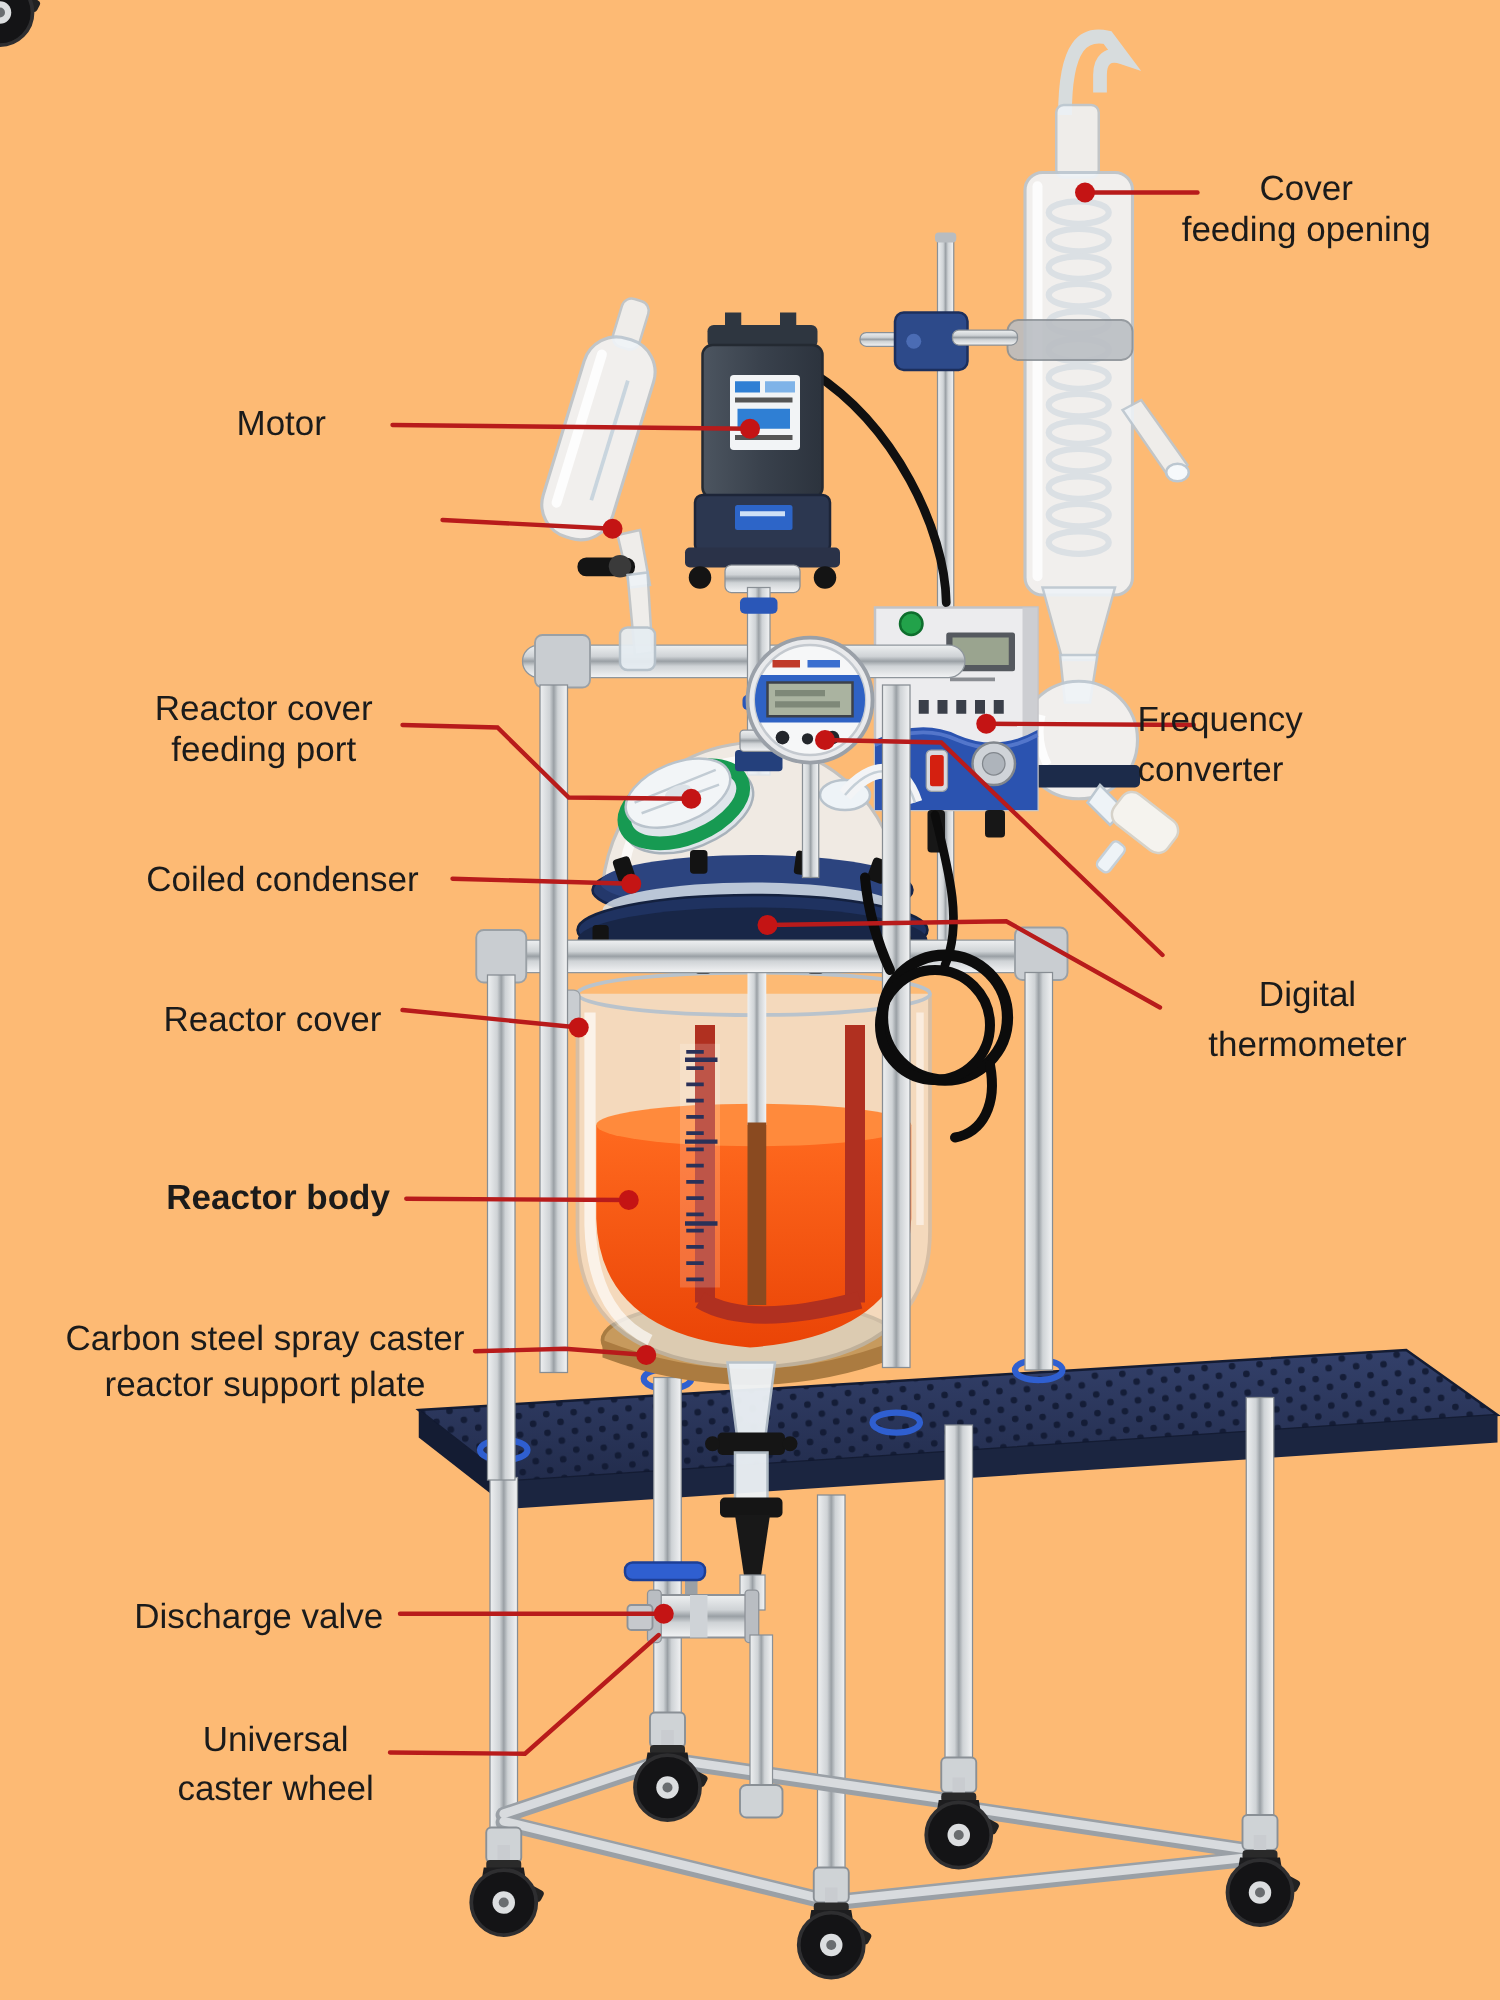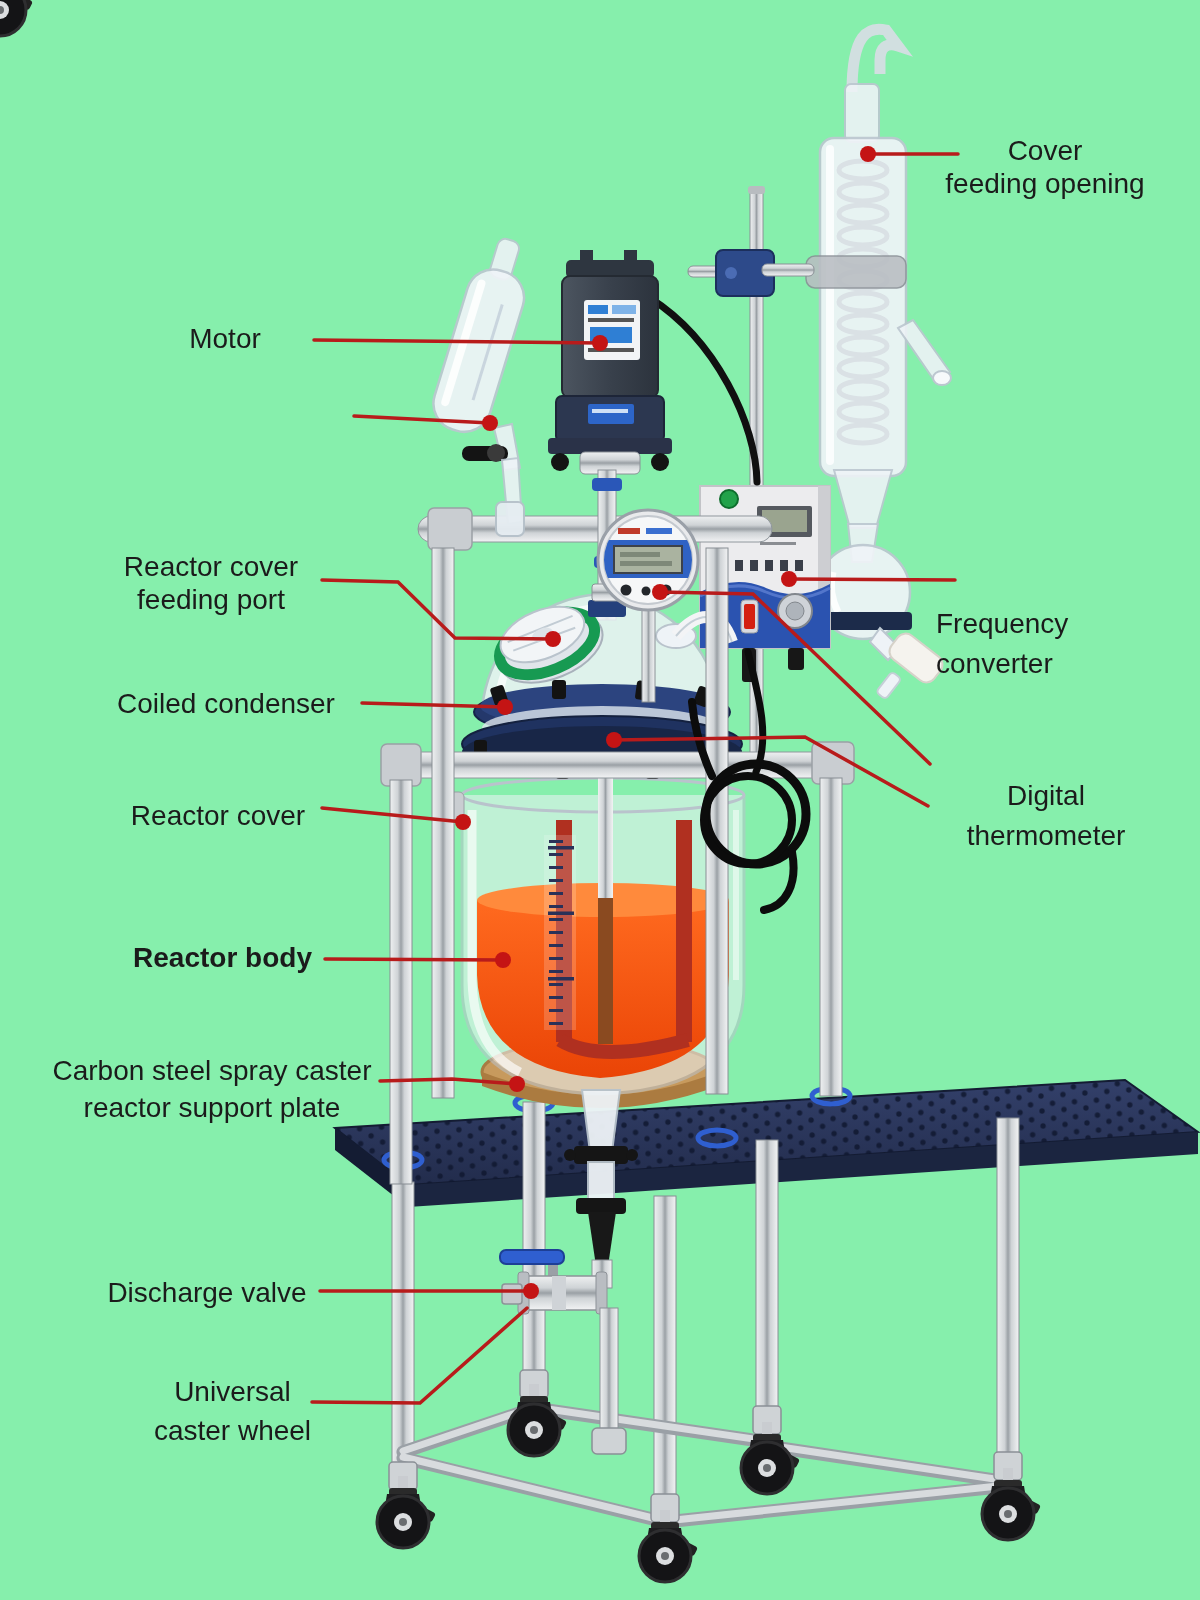--- a/index.html
+++ b/index.html
@@ -1,16 +1,16 @@
 <!DOCTYPE html>
 <html><head>
 <meta charset="utf-8">
 <style>
   html,body{margin:0;padding:0;background:#fff;}
-  #stage{position:relative;width:1200px;height:1600px;background:#86efac;overflow:hidden;
+  #stage{position:relative;width:1200px;height:1600px;background:#fdba74;overflow:hidden;
          font-family:"Liberation Sans", sans-serif;}
   .lbl{position:absolute;color:#1b1b1b;font-size:28px;line-height:33px;white-space:pre-line;}
   .ta-c{text-align:center}.ta-r{text-align:center}.ta-l{text-align:left}
   .lh40{line-height:40px}.lh37{line-height:37px}.lh39{line-height:39px}
   svg{position:absolute;left:0;top:0;}
 </style>
 </head>
 <body>
 
 <div id="stage">
@@ -374,25 +374,25 @@
         <circle cx="531" cy="1291" r="8"></circle>
   </g>
 </svg>
 
 <div class="lbl ta-c" style="left:925px;top:134px;width:240px;">Cover
 feeding opening</div>
 <div class="lbl ta-r" style="left:140px;top:322px;width:170px;">Motor</div>
 <div class="lbl ta-c" style="left:100px;top:550px;width:222px;">Reactor cover
 feeding port</div>
 <div class="lbl ta-r" style="left:95px;top:687px;width:262px;">Coiled condenser</div>
-<div class="lbl ta-l lh40" style="left:936px;top:556px;width:220px;margin-top:48px;">Frequency
+<div class="lbl ta-l lh40" style="left:910px;top:556px;width:220px;">Frequency
 converter</div>
 <div class="lbl ta-r" style="left:118px;top:799px;width:200px;">Reactor cover</div>
 <div class="lbl ta-l lh40" style="left:936px;top:776px;width:220px;text-align:center;">Digital
 thermometer</div>
 <div class="lbl ta-r" style="left:125px;top:941px;width:195px;font-weight:bold;">Reactor body</div>
 <div class="lbl ta-c lh37" style="left:42px;top:1052px;width:340px;">Carbon steel spray caster
 reactor support plate</div>
 <div class="lbl ta-c" style="left:98px;top:1276px;width:218px;">Discharge valve</div>
-<div class="lbl ta-c lh39" style="left:140px;top:1372px;width:185px;">Universal
+<div class="lbl ta-c lh39" style="left:128px;top:1372px;width:185px;">Universal
 caster wheel</div>
 
 </div>
 
 </body></html>

